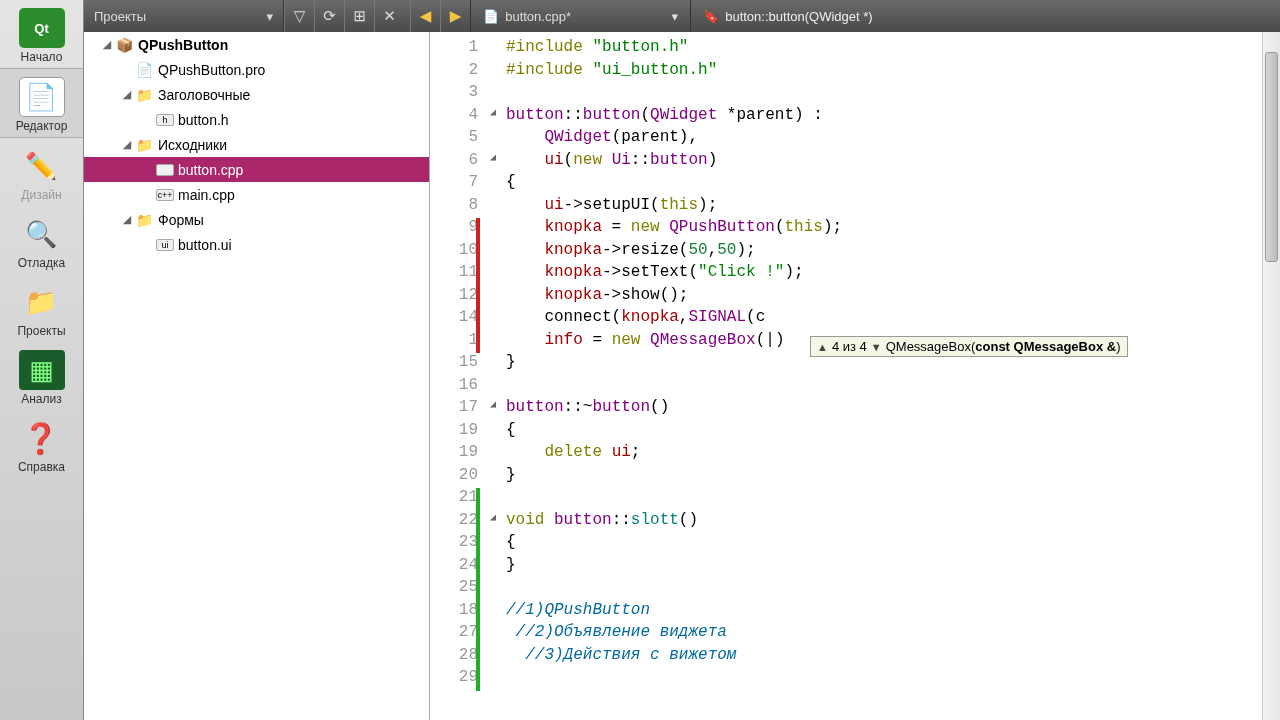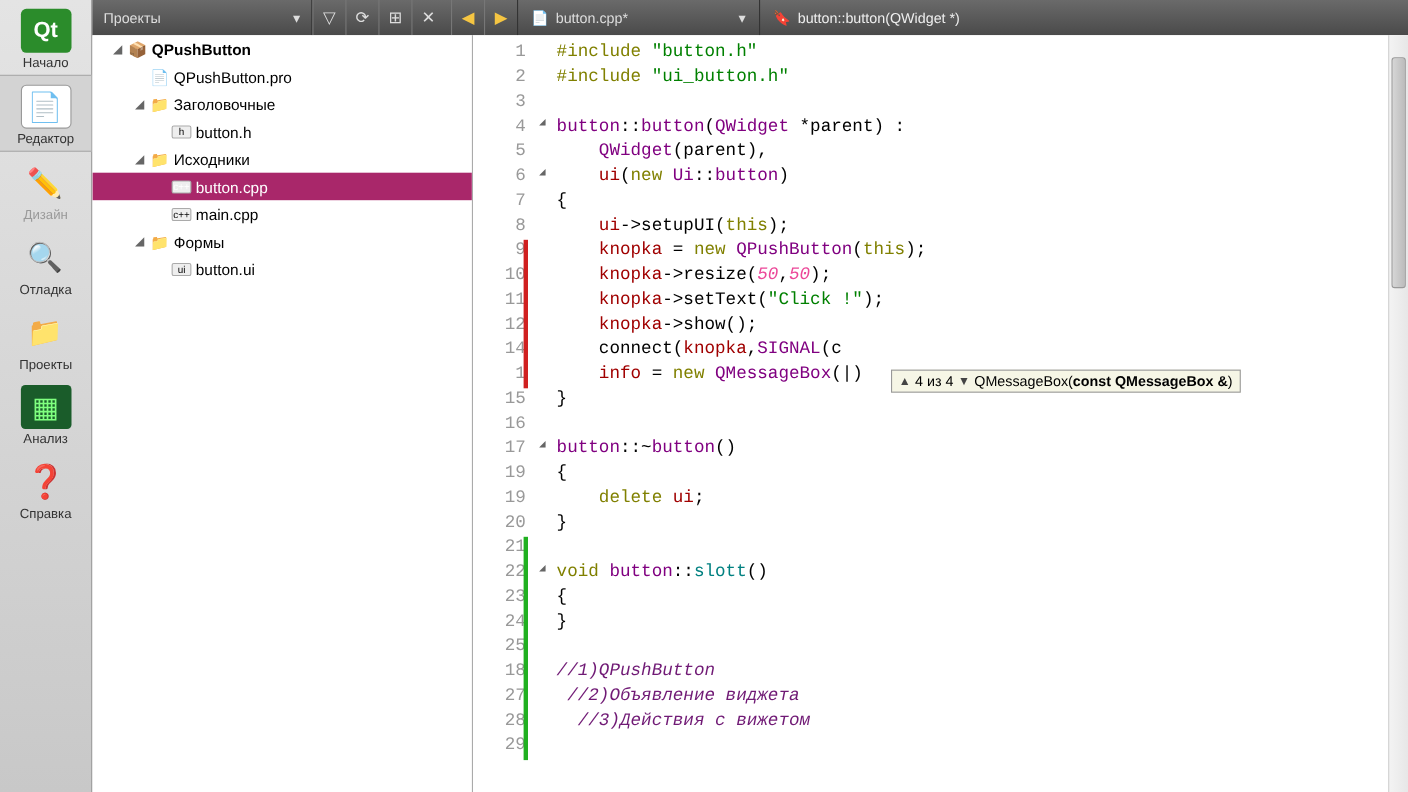--- a/index.html
+++ b/index.html
@@ -129,23 +129,23 @@
   .marker { position:absolute; width:4px; }
   .marker.red { background:#d02020; }
   .marker.green { background:#20b020; }
   .code-lines {
     position:absolute;
     left:76px; right:0; top:0;
     padding-top:6px;
     white-space:pre;
   }
   .code-lines .cl { height:22.5px; }
-  .k-olive{color:#808000;text-align:center;} .k-red{color:#a00000;} .k-blue{color:#ec4899;font-style:italic;}
+  .k-olive{color:#808000;text-align:center;} .k-red{color:#a00000;} .k-blue{color:#15803d;}
   .k-green{color:#008000;} .k-purple{color:#800080;} .k-teal{color:#008080;}
-  .k-comment{color:#701a75; font-style:italic;}
+  .k-comment{color:#0369a1; font-style:italic;}
   .k-keyword{color:#808000;}
   
   .tooltip {
     position:absolute;
     background:#f6f6e6;
     border:1px solid #999;
     padding:2px 6px;
     font-family: "Segoe UI",sans-serif;
     font-size:13px;
     display:flex;
@@ -168,21 +168,21 @@
     background:linear-gradient(90deg,#d6d6d6,#bcbcbc);
     border:1px solid #999;
     border-radius:3px;
   }
 </style>
 </head>
 <body>
 
 <div class="mode-bar">
   <div class="mode-item">
-    <div class="icon-box" style="background:#2b8c2b;color:#fff;font-weight:bold;font-size:20px;">Qt</div>
+    <div class="icon-box" style="background:#2b8c2b;color:#fff;font-weight:bold;font-size:13px;">Qt</div>
     <span>Начало</span>
   </div>
   <div class="mode-item" style="background:#d3d3d3;border-top:1px solid #aaa;border-bottom:1px solid #aaa;">
     <div class="icon-box" style="background:#fff;border:1px solid #999;">📄</div>
     <span>Редактор</span>
   </div>
   <div class="mode-item disabled">
     <div class="icon-box">✏️</div>
     <span>Дизайн</span>
   </div>

